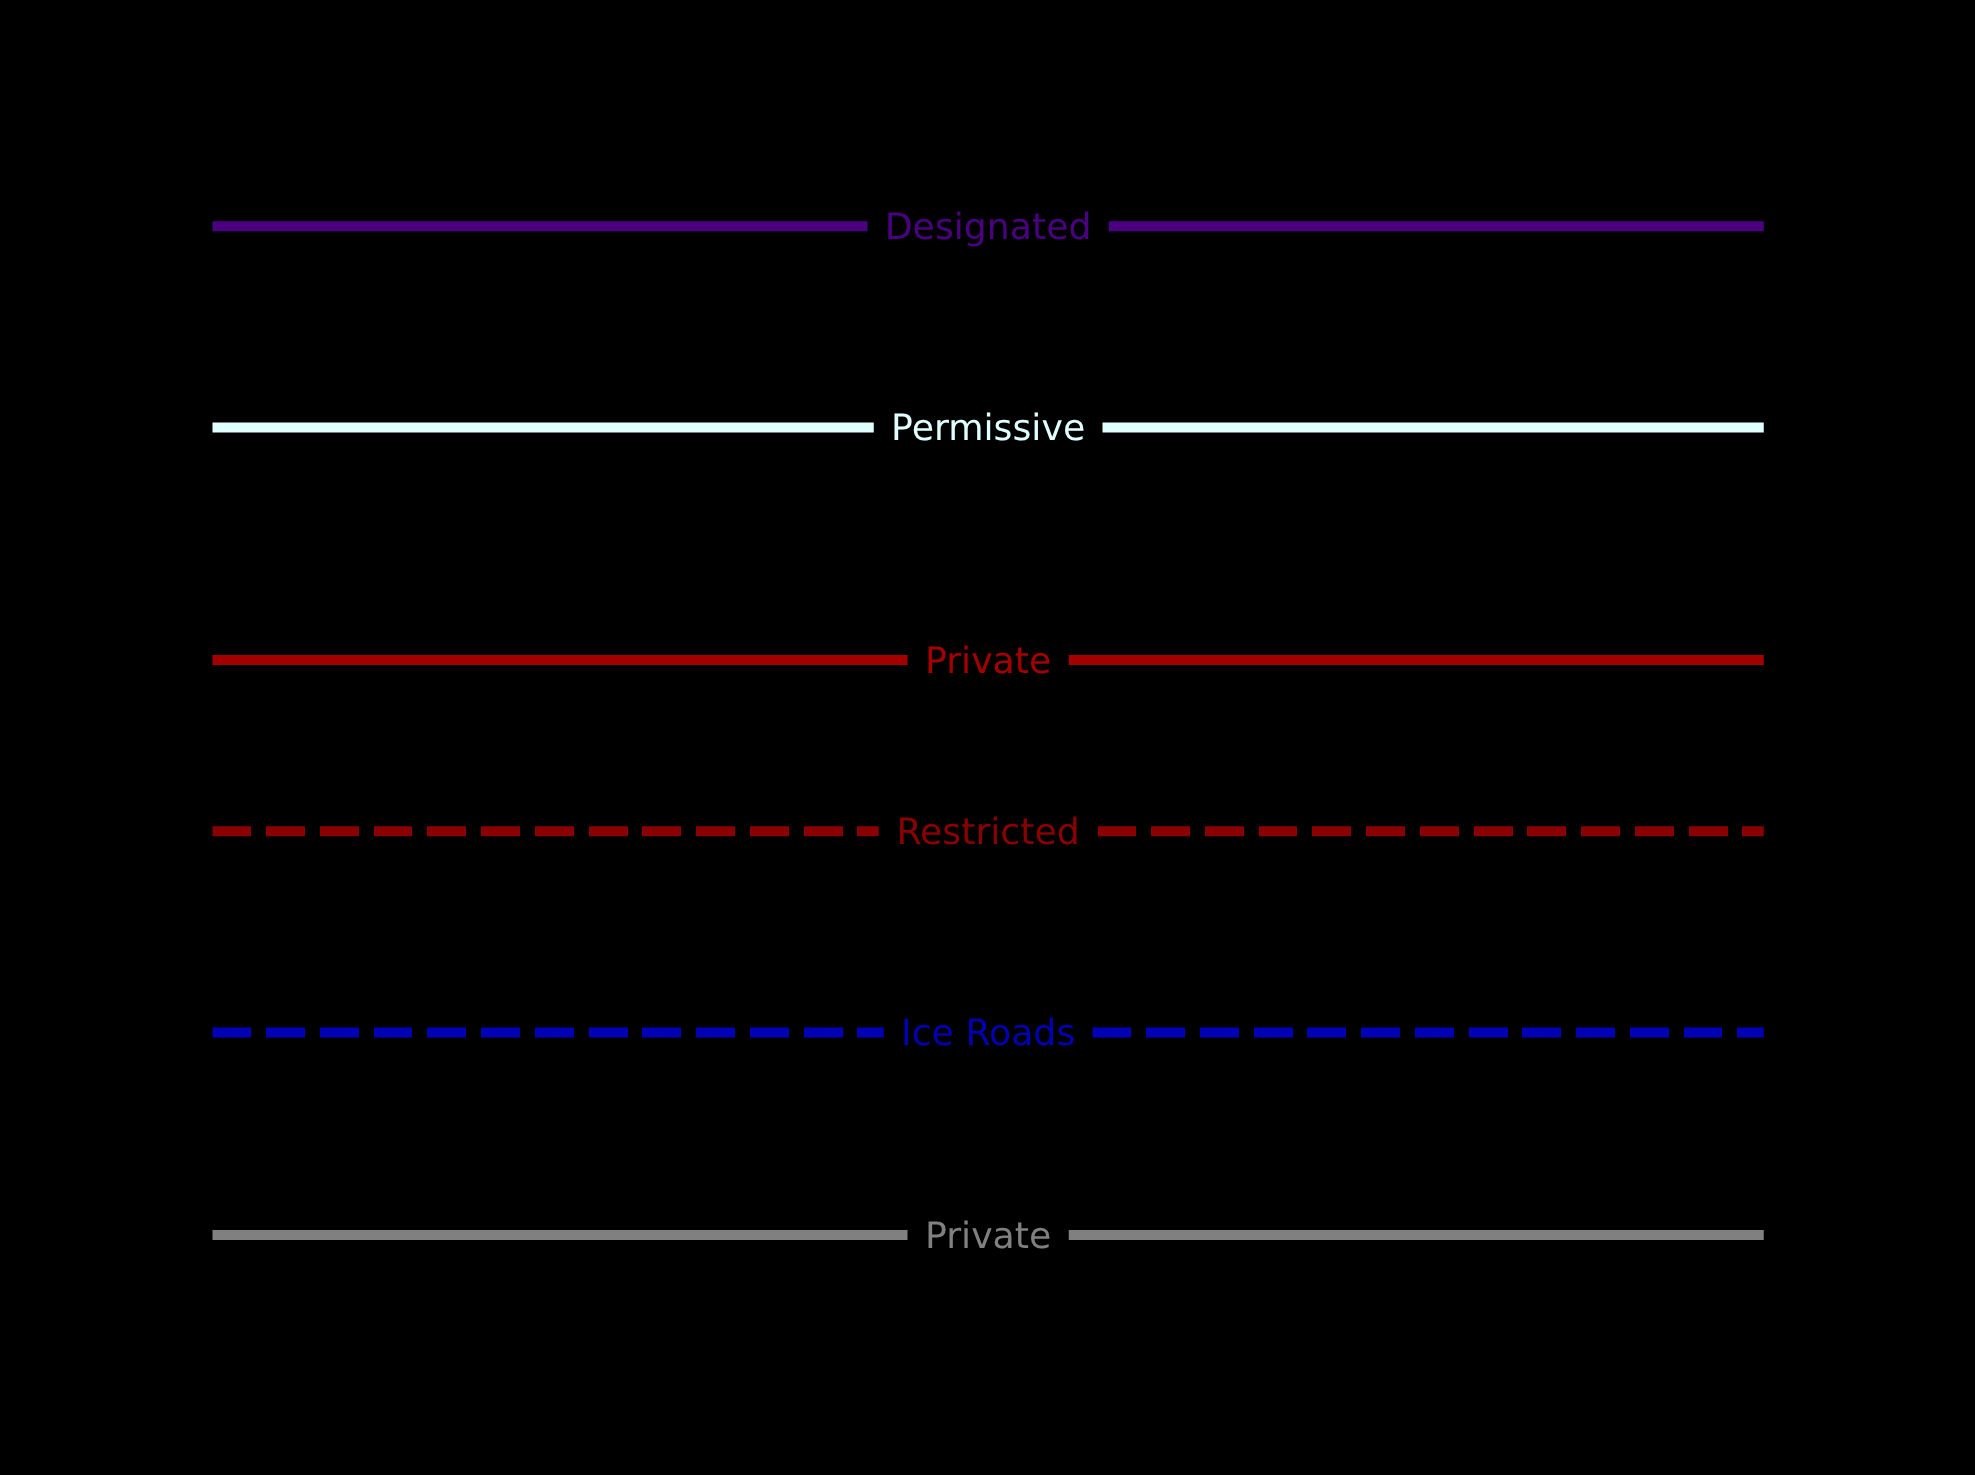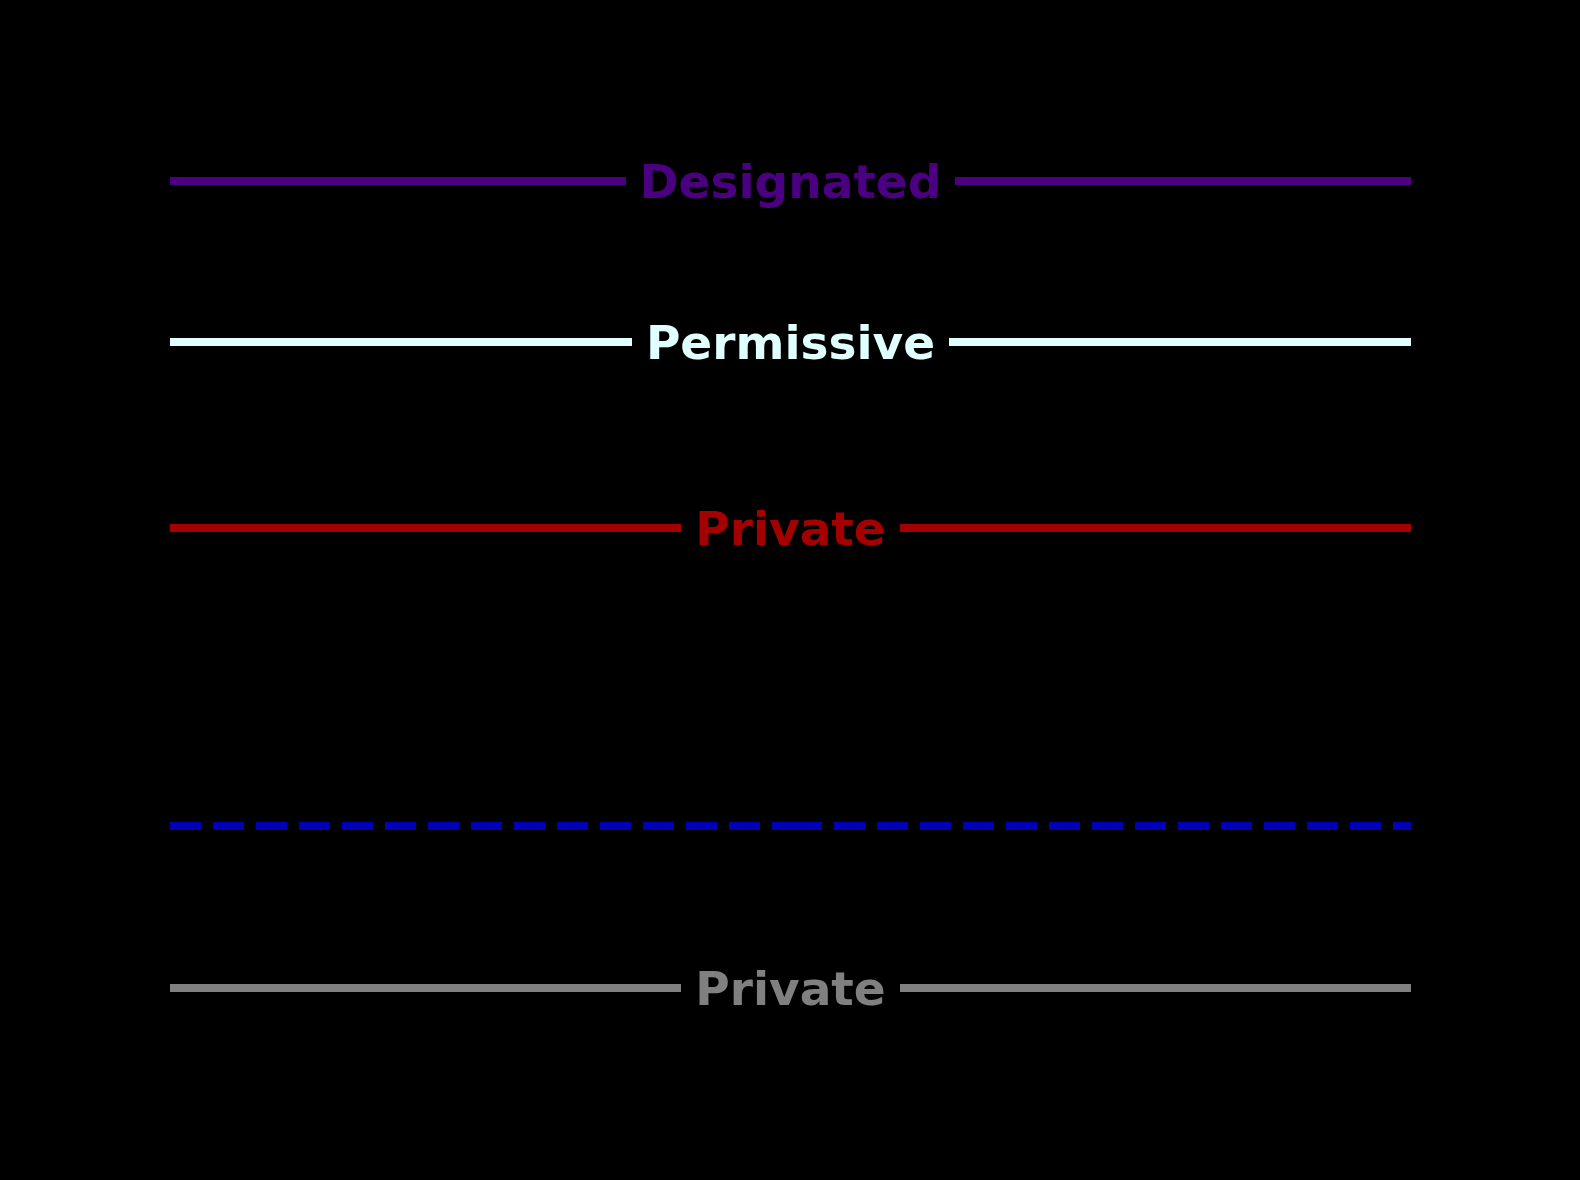--- a/index.html
+++ b/index.html
@@ -50,22 +50,22 @@
       var(--stroke) 31px,
       rgba(0,0,0,0) 31px,
       rgba(0,0,0,0) 43px
     );
   }
 
   .legend-label {
     flex: 0 0 auto;
     padding: 0 14px;
     font-family: "DejaVu Sans", sans-serif;
-    font-size: 47px;
-    font-weight: bold;
+    font-size: 29px;
+    font-weight: normal;
     line-height: 1;
     white-space: nowrap;
     letter-spacing: 0px;
     color: var(--stroke);
     user-select: none;
   }
 </style>
 </head>
 <body>
 
@@ -82,23 +82,29 @@
     <span class="legend-label">Permissive</span>
     <span class="rule solid"></span>
   </div>
 
   <div class="legend-row" style="top: 498px; --stroke: #A50000;">
     <span class="rule solid"></span>
     <span class="legend-label">Private</span>
     <span class="rule solid"></span>
   </div>
 
+  <div class="legend-row" style="top: 635px; --stroke: #8B0000;">
+    <span class="rule dashed"></span>
+    <span class="legend-label">Restricted</span>
+    <span class="rule dashed"></span>
+  </div>
 
   <div class="legend-row" style="top: 796px; --stroke: #0000B4;">
     <span class="rule dashed"></span>
+    <span class="legend-label">Ice Roads</span>
     <span class="rule dashed"></span>
   </div>
 
   <div class="legend-row" style="top: 958px; --stroke: #808080;">
     <span class="rule solid"></span>
     <span class="legend-label">Private</span>
     <span class="rule solid"></span>
   </div>
 
 </div>

